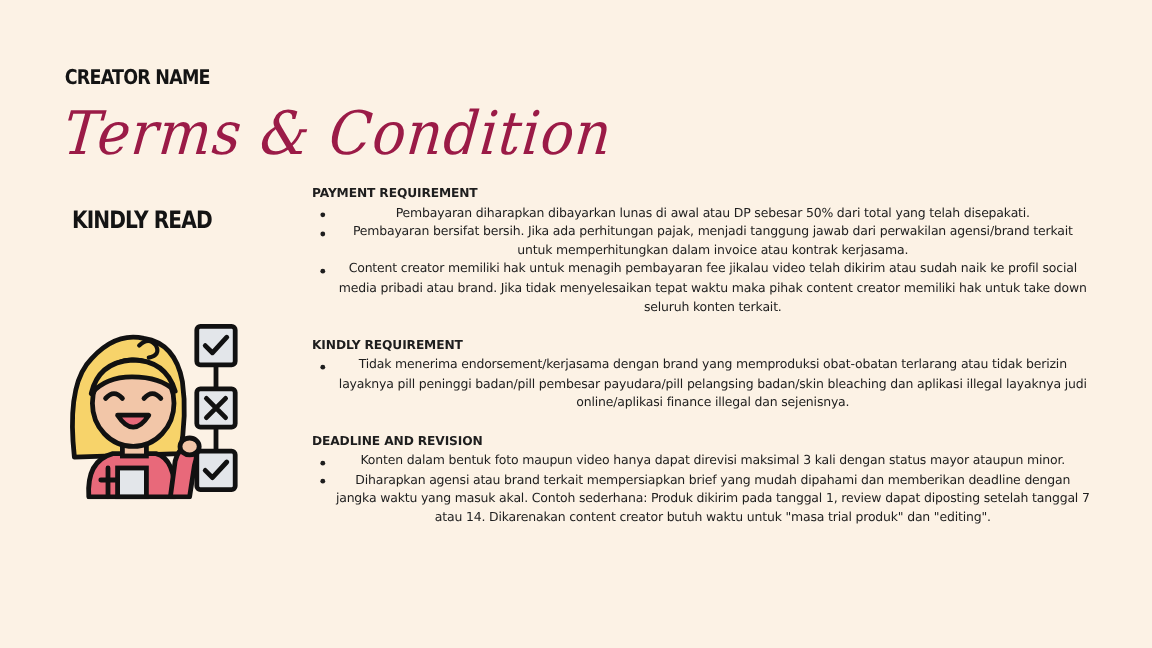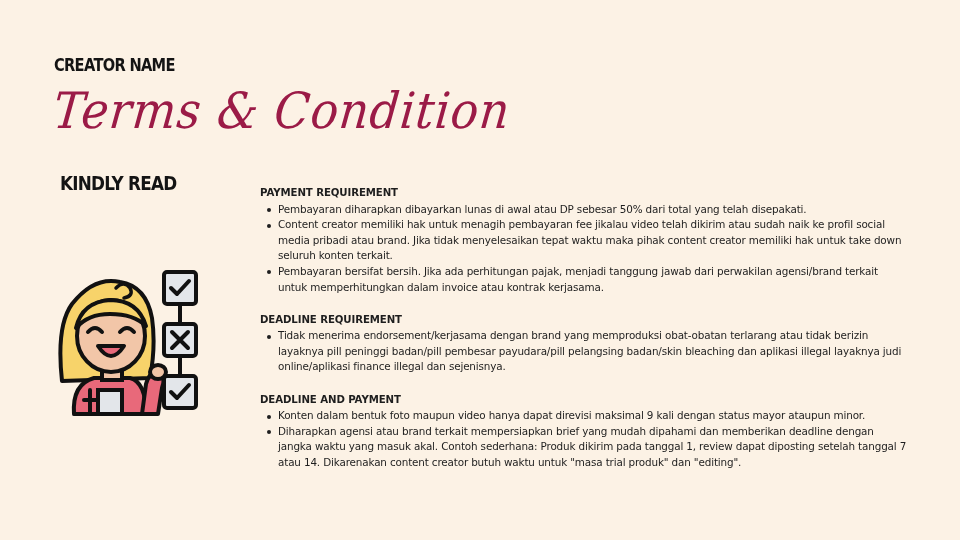--- a/index.html
+++ b/index.html
@@ -44,34 +44,34 @@
       transform-origin: left top;
       color: #141414;
     }
     .illustration {
       position: absolute;
       left: 54px; top: 266px;
       width: 150px; height: 150px;
     }
     .content {
       position: absolute;
-      left: 260px; top: 185px;
+      left: 260px; top: 154px;
       width: 650px;
       font-size: 10.4px;
       line-height: 15.6px;
       color: #1e1e1e;
     }
     .section { margin-bottom: 16.5px; }
     .section-title {
       font-weight: bold;
       font-size: 10.2px;
       letter-spacing: -0.1px;
       margin-bottom: 1px;
     }
-    .section ul { list-style: none; padding-left: 18px; }
+    .section ul { list-style: none; padding-left: 18px; text-align: center; }
     .section li { position: relative; letter-spacing: -0.15px; }
     .section li::before {
       content: "";
       position: absolute;
       left: -11px; top: 6.5px;
       width: 4px; height: 4px;
       border-radius: 50%;
       background: #1e1e1e;
     }
   </style>
@@ -126,30 +126,30 @@
     <rect x="44" y="124" width="24" height="24" fill="#e3e6ea" stroke="#111" stroke-width="4"></rect>
     <path d="M36 148 L36 124 M30 134 L44 134" stroke="#111" stroke-width="4" stroke-linecap="round"></path>
   </svg>
 </div>
 
 <div class="content">
   <div class="section">
     <div class="section-title">PAYMENT REQUIREMENT</div>
     <ul>
       <li>Pembayaran diharapkan dibayarkan lunas di awal atau DP sebesar 50% dari total yang telah disepakati.</li>
+      <li>Pembayaran bersifat bersih. Jika ada perhitungan pajak, menjadi tanggung jawab dari perwakilan agensi/brand terkait untuk memperhitungkan dalam invoice atau kontrak kerjasama.</li>
       <li>Content creator memiliki hak untuk menagih pembayaran fee jikalau video telah dikirim atau sudah naik ke profil social media pribadi atau brand. Jika tidak menyelesaikan tepat waktu maka pihak content creator memiliki hak untuk take down seluruh konten terkait.</li>
-      <li>Pembayaran bersifat bersih. Jika ada perhitungan pajak, menjadi tanggung jawab dari perwakilan agensi/brand terkait untuk memperhitungkan dalam invoice atau kontrak kerjasama.</li>
     </ul>
   </div>
   <div class="section">
-    <div class="section-title">DEADLINE REQUIREMENT</div>
+    <div class="section-title">KINDLY REQUIREMENT</div>
     <ul>
       <li>Tidak menerima endorsement/kerjasama dengan brand yang memproduksi obat-obatan terlarang atau tidak berizin layaknya pill peninggi badan/pill pembesar payudara/pill pelangsing badan/skin bleaching dan aplikasi illegal layaknya judi online/aplikasi finance illegal dan sejenisnya.</li>
     </ul>
   </div>
   <div class="section">
-    <div class="section-title">DEADLINE AND PAYMENT</div>
+    <div class="section-title">DEADLINE AND REVISION</div>
     <ul>
-      <li>Konten dalam bentuk foto maupun video hanya dapat direvisi maksimal 9 kali dengan status mayor ataupun minor.</li>
+      <li>Konten dalam bentuk foto maupun video hanya dapat direvisi maksimal 3 kali dengan status mayor ataupun minor.</li>
       <li>Diharapkan agensi atau brand terkait mempersiapkan brief yang mudah dipahami dan memberikan deadline dengan jangka waktu yang masuk akal. Contoh sederhana: Produk dikirim pada tanggal 1, review dapat diposting setelah tanggal 7 atau 14. Dikarenakan content creator butuh waktu untuk "masa trial produk" dan "editing".</li>
     </ul>
   </div>
 </div>
 
 </body></html>

